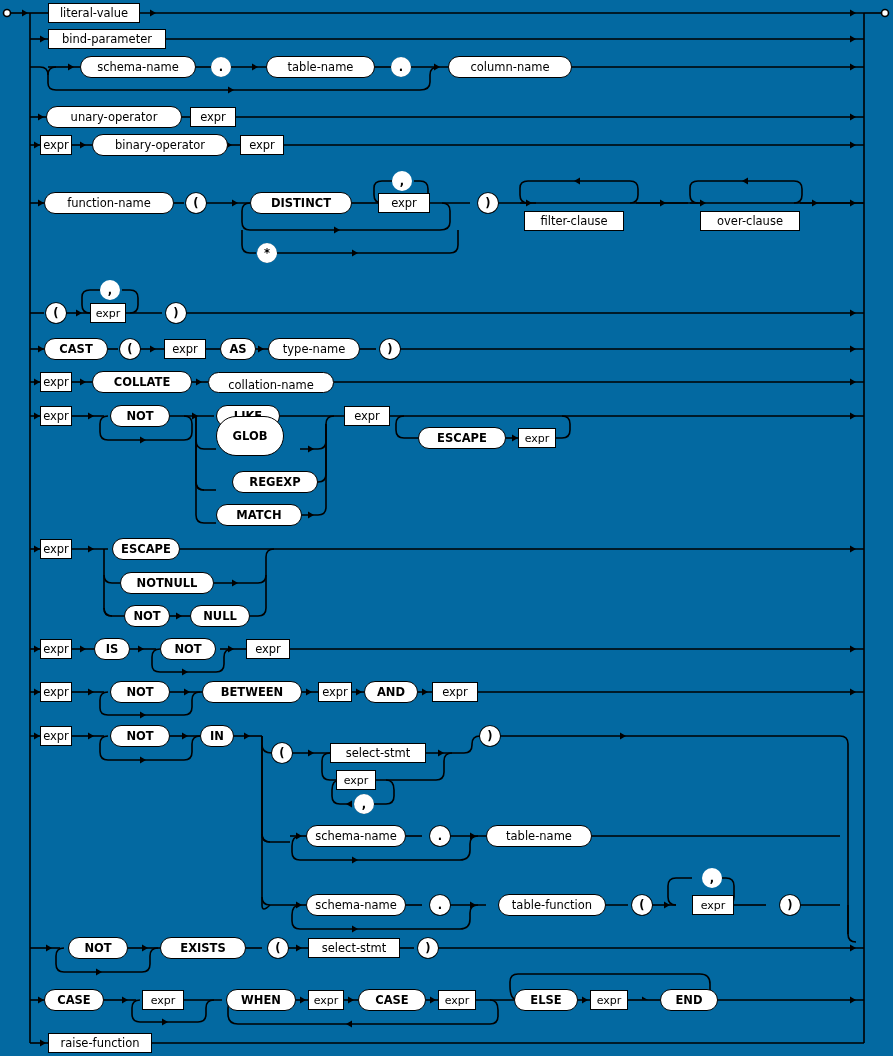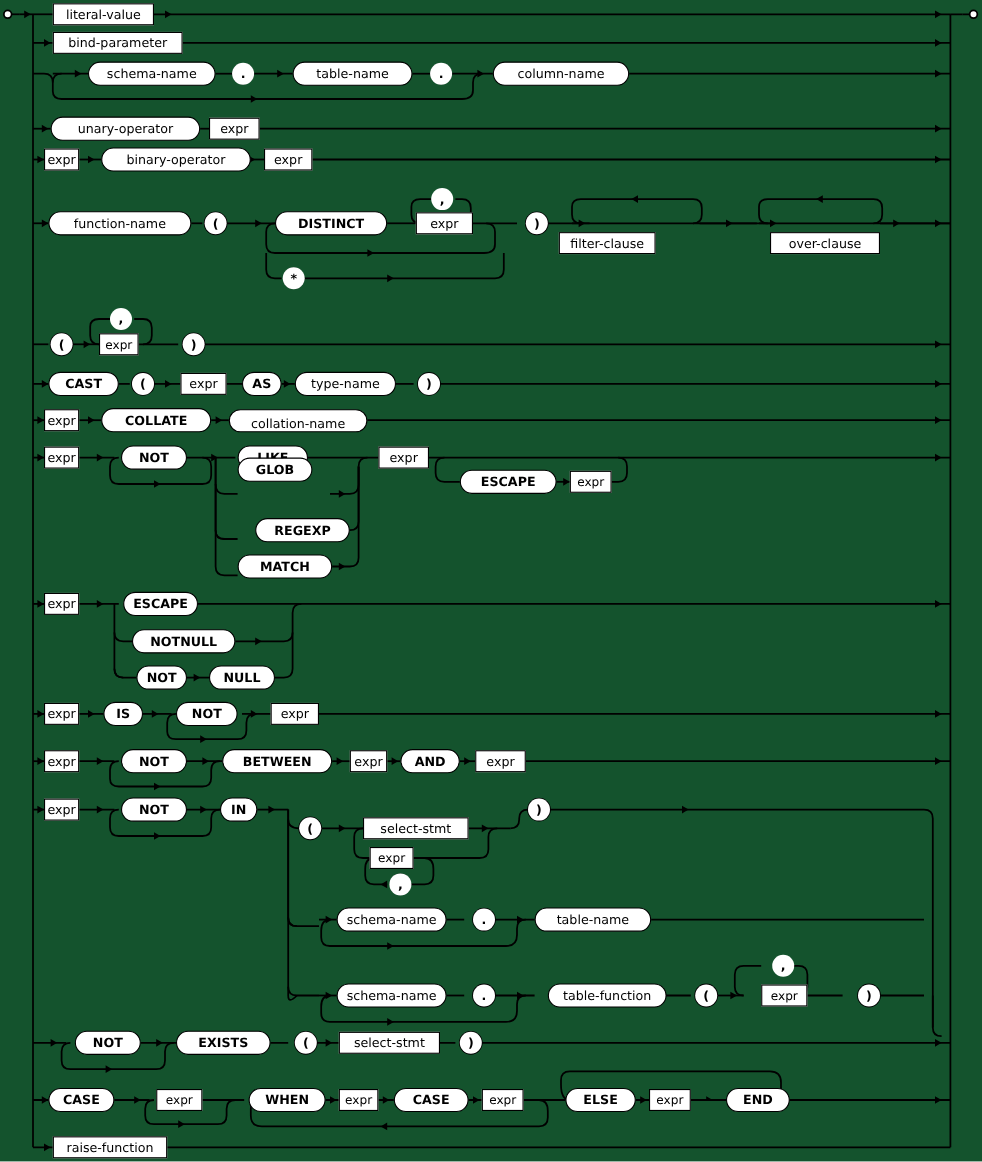--- a/index.html
+++ b/index.html
@@ -1,17 +1,17 @@
 <!DOCTYPE html>
 <html><head>
 <meta charset="utf-8">
 <style>
   html,body{margin:0;padding:0;background:#ffffff;}
   body{font-family:"DejaVu Sans","Liberation Sans",sans-serif;}
-  #canvas{position:relative;width:893px;height:1056px;background:#14532d;overflow:hidden;}
+  #canvas{position:relative;width:893px;height:1056px;background:#0369a1;overflow:hidden;}
   svg#rails{position:absolute;left:0;top:0;width:893px;height:1056px;}
   .node{position:absolute;box-sizing:border-box;display:flex;align-items:center;
         justify-content:center;background:#fff;border:1.6px solid #000;color:#000;
         white-space:nowrap;}
   .rect{border-radius:0;font-size:11.5px;}
   .round{border-radius:999px;font-size:11.5px;font-weight:bold;}
   .nonterm{border-radius:999px;font-size:11.5px;}
   .tiny{font-size:11px;}
   .lbl{padding:0 7px;}
 </style>
@@ -396,21 +396,21 @@
 </div>
 <div class="node round" style="left:392px;top:171px;width:20px;height:20px;border:none;">
   <span>,</span>
 </div>
 <div class="node round" style="left:257px;top:243px;width:20px;height:20px;border:none;">
   <span>*</span>
 </div>
 <div class="node round" style="left:478px;top:193px;width:20px;height:20px;border:none;">
   <span>)</span>
 </div>
-<div class="node rect" style="left:508px;top:211px;width:88px;height:20px;">
+<div class="node rect" style="left:524px;top:211px;width:100px;height:20px;">
   <span class="lbl">filter-clause</span>
 </div>
 <div class="node rect" style="left:700px;top:211px;width:100px;height:20px;">
   <span class="lbl">over-clause</span>
 </div>
 
 <div class="node round" style="left:46px;top:303px;width:20px;height:20px;border:none;">
   <span>(</span>
 </div>
 <div class="node rect" style="left:90px;top:303px;width:36px;height:20px;">
@@ -454,21 +454,21 @@
 
 <div class="node rect" style="left:40px;top:406px;width:32px;height:20px;">
   <span class="lbl">expr</span>
 </div>
 <div class="node round" style="left:110px;top:405px;width:60px;height:22px;">
   <span class="lbl">NOT</span>
 </div>
 <div class="node round" style="left:216px;top:405px;width:64px;height:22px;">
   <span class="lbl">LIKE</span>
 </div>
-<div class="node round" style="left:216px;top:416px;width:68px;height:22px;">
+<div class="node round" style="left:216px;top:416px;width:68px;height:40px;">
   <span class="lbl">GLOB</span>
 </div>
 <div class="node round" style="left:232px;top:471px;width:86px;height:22px;">
   <span class="lbl">REGEXP</span>
 </div>
 <div class="node round" style="left:216px;top:504px;width:86px;height:22px;">
   <span class="lbl">MATCH</span>
 </div>
 <div class="node rect" style="left:344px;top:406px;width:46px;height:20px;">
   <span class="lbl">expr</span>

